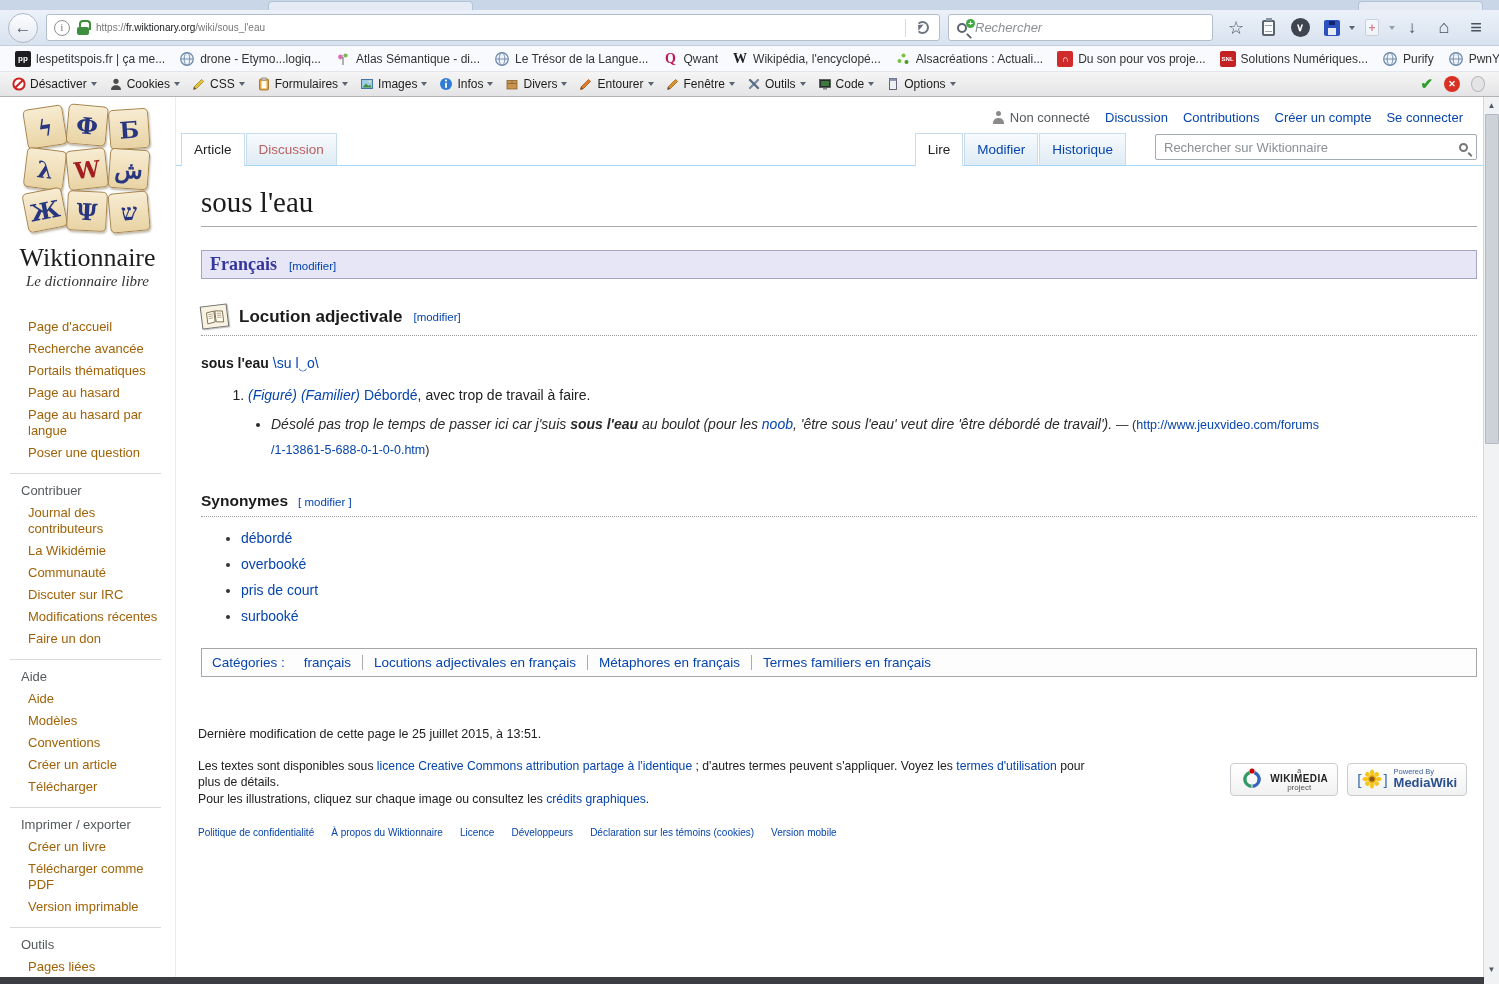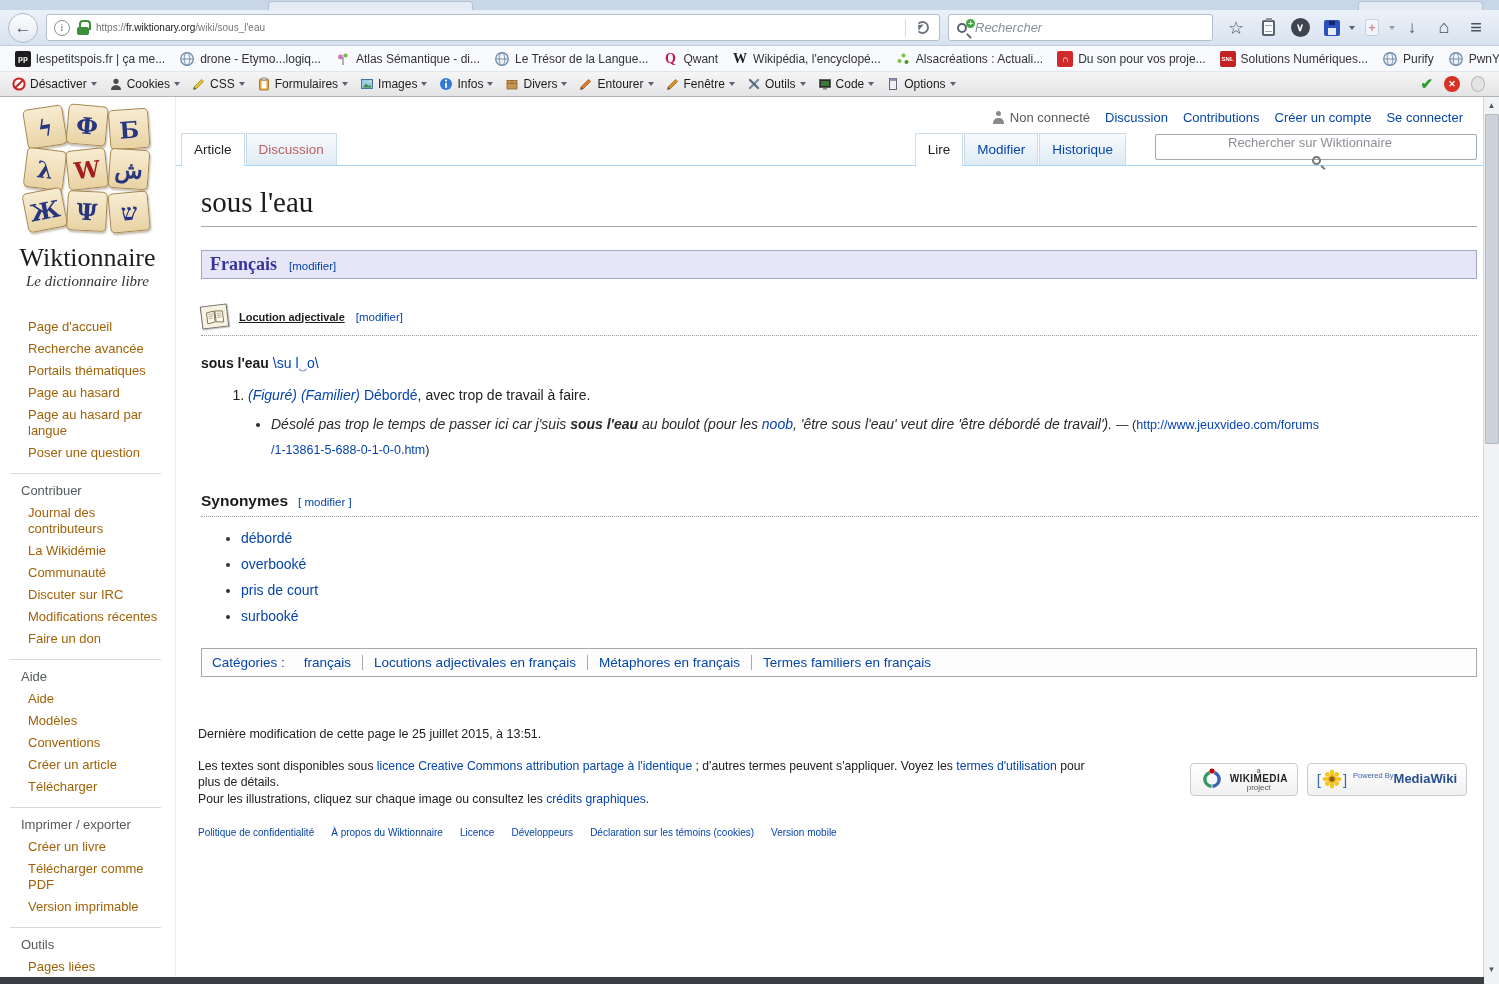--- a/index.html
+++ b/index.html
@@ -124,38 +124,38 @@
 
   .tabsrow { display:flex; align-items:flex-end; margin-top:8px; border-bottom:1px solid #a7d7f9; padding-right:22px; }
   .wtab { padding:8px 12px 8px; font-size:13.5px; background:linear-gradient(to top,#deebf4,#f8fbfd);
           border:1px solid #c8dcec; border-bottom:none; margin-right:1px; white-space:nowrap; color:#0645ad; }
   .wtab.sel { background:#fff; color:#222; margin-bottom:-1px; padding-bottom:9px; }
   .wtab.newpage { color:#bb5e5e; }
   .tabs-left { display:flex; margin-left:5px; }
   .tabs-spacer { flex:1; }
   .tabs-right { display:flex; align-items:flex-end; }
   .wsearch { width:322px; height:26px; border:1px solid #a2a9b1; border-radius:2px; background:#fff;
-             display:flex; align-items:center; margin:0 0 5px 28px; padding:0 8px; gap:6px;flex-direction:column; }
+             display:flex; align-items:center; margin:0 0 5px 28px; padding:0 8px; gap:6px; }
   .wsearch input { border:none; outline:none; flex:1; font-size:13px; color:#333; min-width:0; }
   .wsearch input::placeholder { color:#8a9096; font-style:normal; }
   .ic-mag2 { width:9px; height:9px; border:2px solid #777; border-radius:50%; position:relative; flex:none; }
   .ic-mag2::after { content:""; position:absolute; width:2px; height:5px; background:#777; left:8px; top:7px; transform:rotate(-45deg); }
 
   .content { background:#fff; padding:6px 22px 24px 25px; }
   .page-title { font-family:"Liberation Serif",serif; font-size:29px; font-weight:normal; color:#1b1b1b;
                 margin-top:14px; padding-bottom:7px; border-bottom:1px solid #a9a9a9; }
   .lang-banner { margin-top:23px; background:#e6e6f7; border:1px solid #a5a5c5; padding:3px 8px;
                  display:flex; align-items:baseline; gap:12px; }
   .lang-banner .lang { font-family:"Liberation Serif",serif; font-weight:bold; font-size:18px; color:#35359b; }
   .mod-link { font-size:11.5px; color:#0645ad; text-decoration:none; }
   .pos-head { margin-top:26px; display:flex; align-items:center; gap:11px; padding-bottom:7px;
               border-bottom:1px dotted #9a9a9a; }
   .book-frame { width:27px; height:23px; border:1px solid #6d6d6d; background:#f7f2e1; transform:rotate(-7deg);
                 display:flex; align-items:center; justify-content:center; box-shadow:1px 1px 1px rgba(0,0,0,.25); }
-  .pos-title { font-size:11px; font-weight:bold; color:#1b1b1b;text-decoration:underline; }
+  .pos-title { font-size:17px; font-weight:bold; color:#1b1b1b; }
   .term-line { margin-top:17px; font-size:14px; }
   .term-line b { color:#1b1b1b; }
   .term-line a { color:#0645ad; text-decoration:none; }
   .defs { margin:15px 0 0 0; padding-left:47px; font-size:14px; color:#202122; }
   .defs a { color:#0645ad; text-decoration:none; }
   .defs .lbl { font-style:italic; }
   .example-list { list-style:disc; margin:9px 0 0 0; padding-left:23px; color:#2a2a2a; }
   .example-list li { line-height:1.75; font-size:14px; }
   .example-list .ex { font-style:italic; }
   .example-list a { color:#0645ad; text-decoration:none; }
@@ -178,21 +178,21 @@
   .f-lastmod { margin-bottom:17px; }
   .f-lic { font-size:12.2px; line-height:1.35; max-width:900px; }
   .f-links { display:flex; gap:17px; margin-top:20px; flex-wrap:wrap; font-size:10px; }
   .badges { position:absolute; right:32px; top:62px; display:flex; gap:9px; }
   .badge { height:33px; border:1px solid #c8ccd1; border-radius:4px; background:linear-gradient(#ffffff,#f1f1f1);
            display:flex; align-items:center; padding:0 9px; gap:6px; }
   .wm-text { display:flex; flex-direction:column; align-items:center; line-height:1; }
   .wm-a { font-size:7px; color:#444; }
   .wm-name { font-size:10px; font-weight:bold; color:#222; letter-spacing:.4px; }
   .wm-sub { font-size:8px; color:#555; }
-  .mw-text { display:flex; flex-direction:row; line-height:1.1; }
+  .mw-text { display:flex; flex-direction:column; line-height:1.1; }
   .mw-powered { font-size:7.5px; color:#3a5f9f; }
   .mw-name { font-size:13px; font-weight:bold; color:#2a4f8f; }
   .mw-flower { position:relative; display:flex; align-items:center; gap:1px; color:#3a6ea5; font-size:15px; }
   .mw-flower::before { content:"["; } .mw-flower::after { content:"]"; }
 
   
   .vscroll { position:absolute; right:0; top:0; width:16px; height:887px; background:#f1f2f4; border-left:1px solid #d5d7da; }
   .sb-btn { height:16px; display:flex; align-items:center; justify-content:center; font-size:8px; color:#505a64; background:#f1f2f4; }
   .sb-btn.up::before { content:"▲"; }
   .sb-btn.down::before { content:"▼"; }

